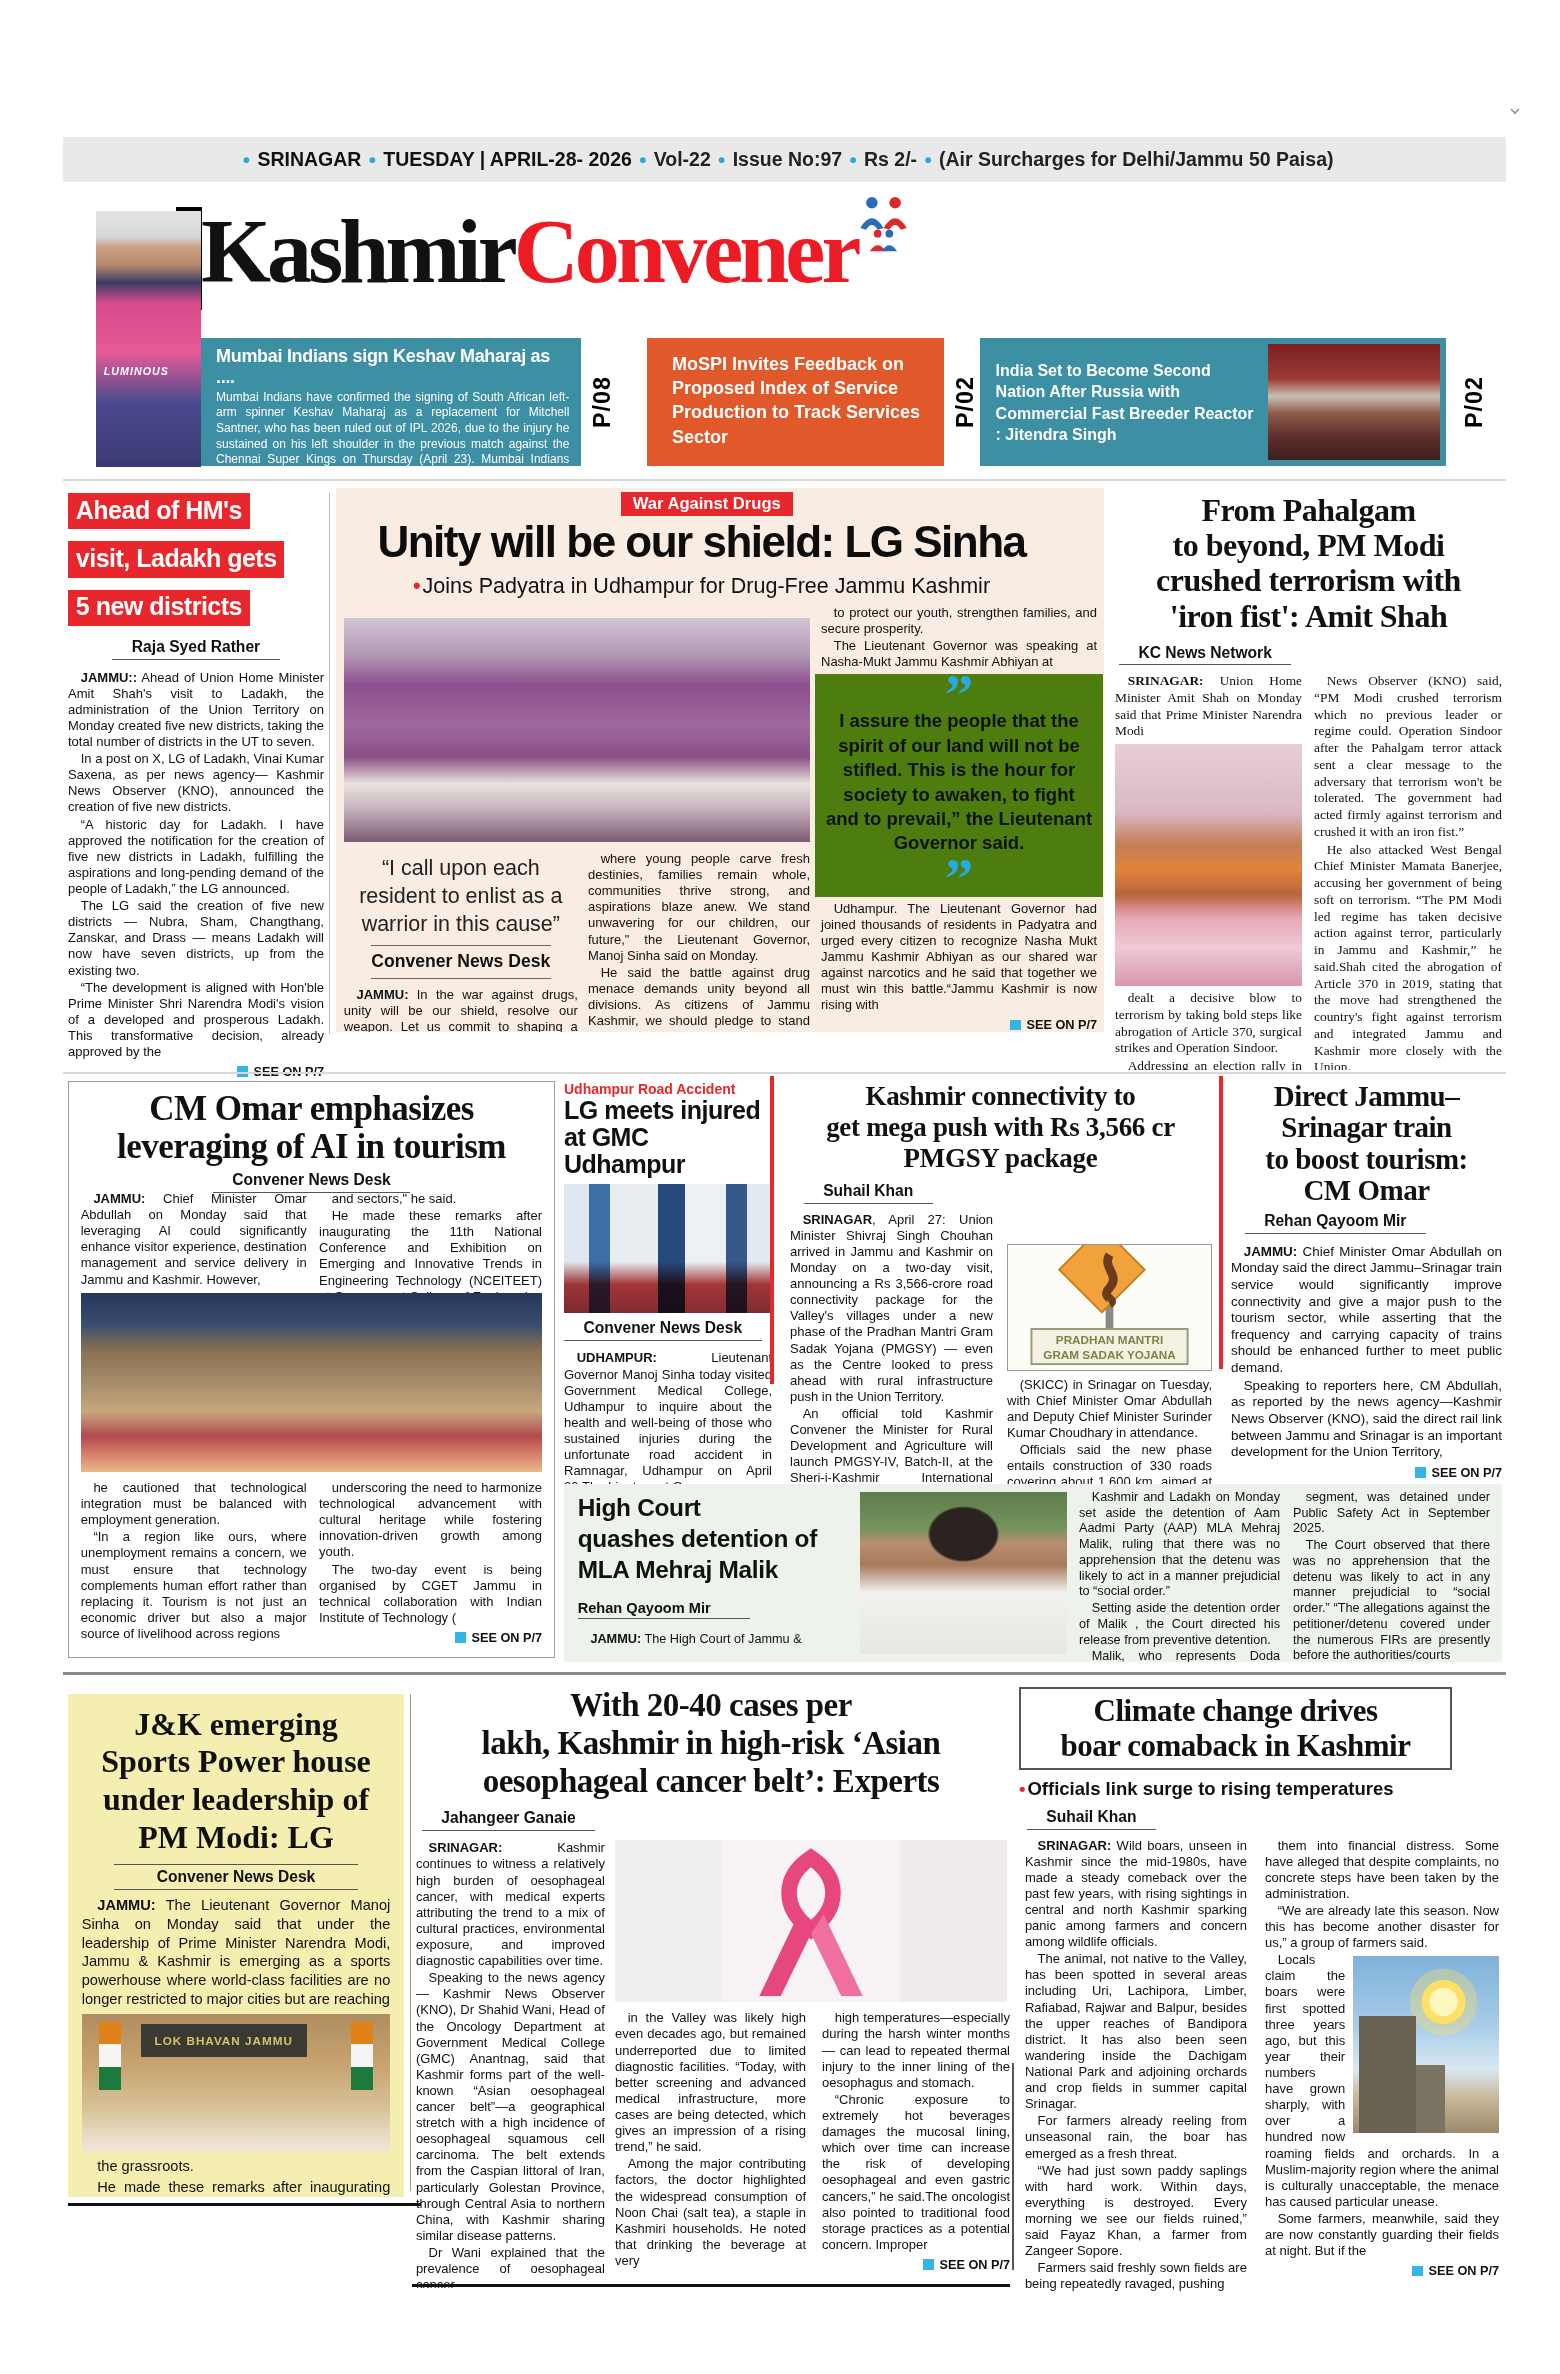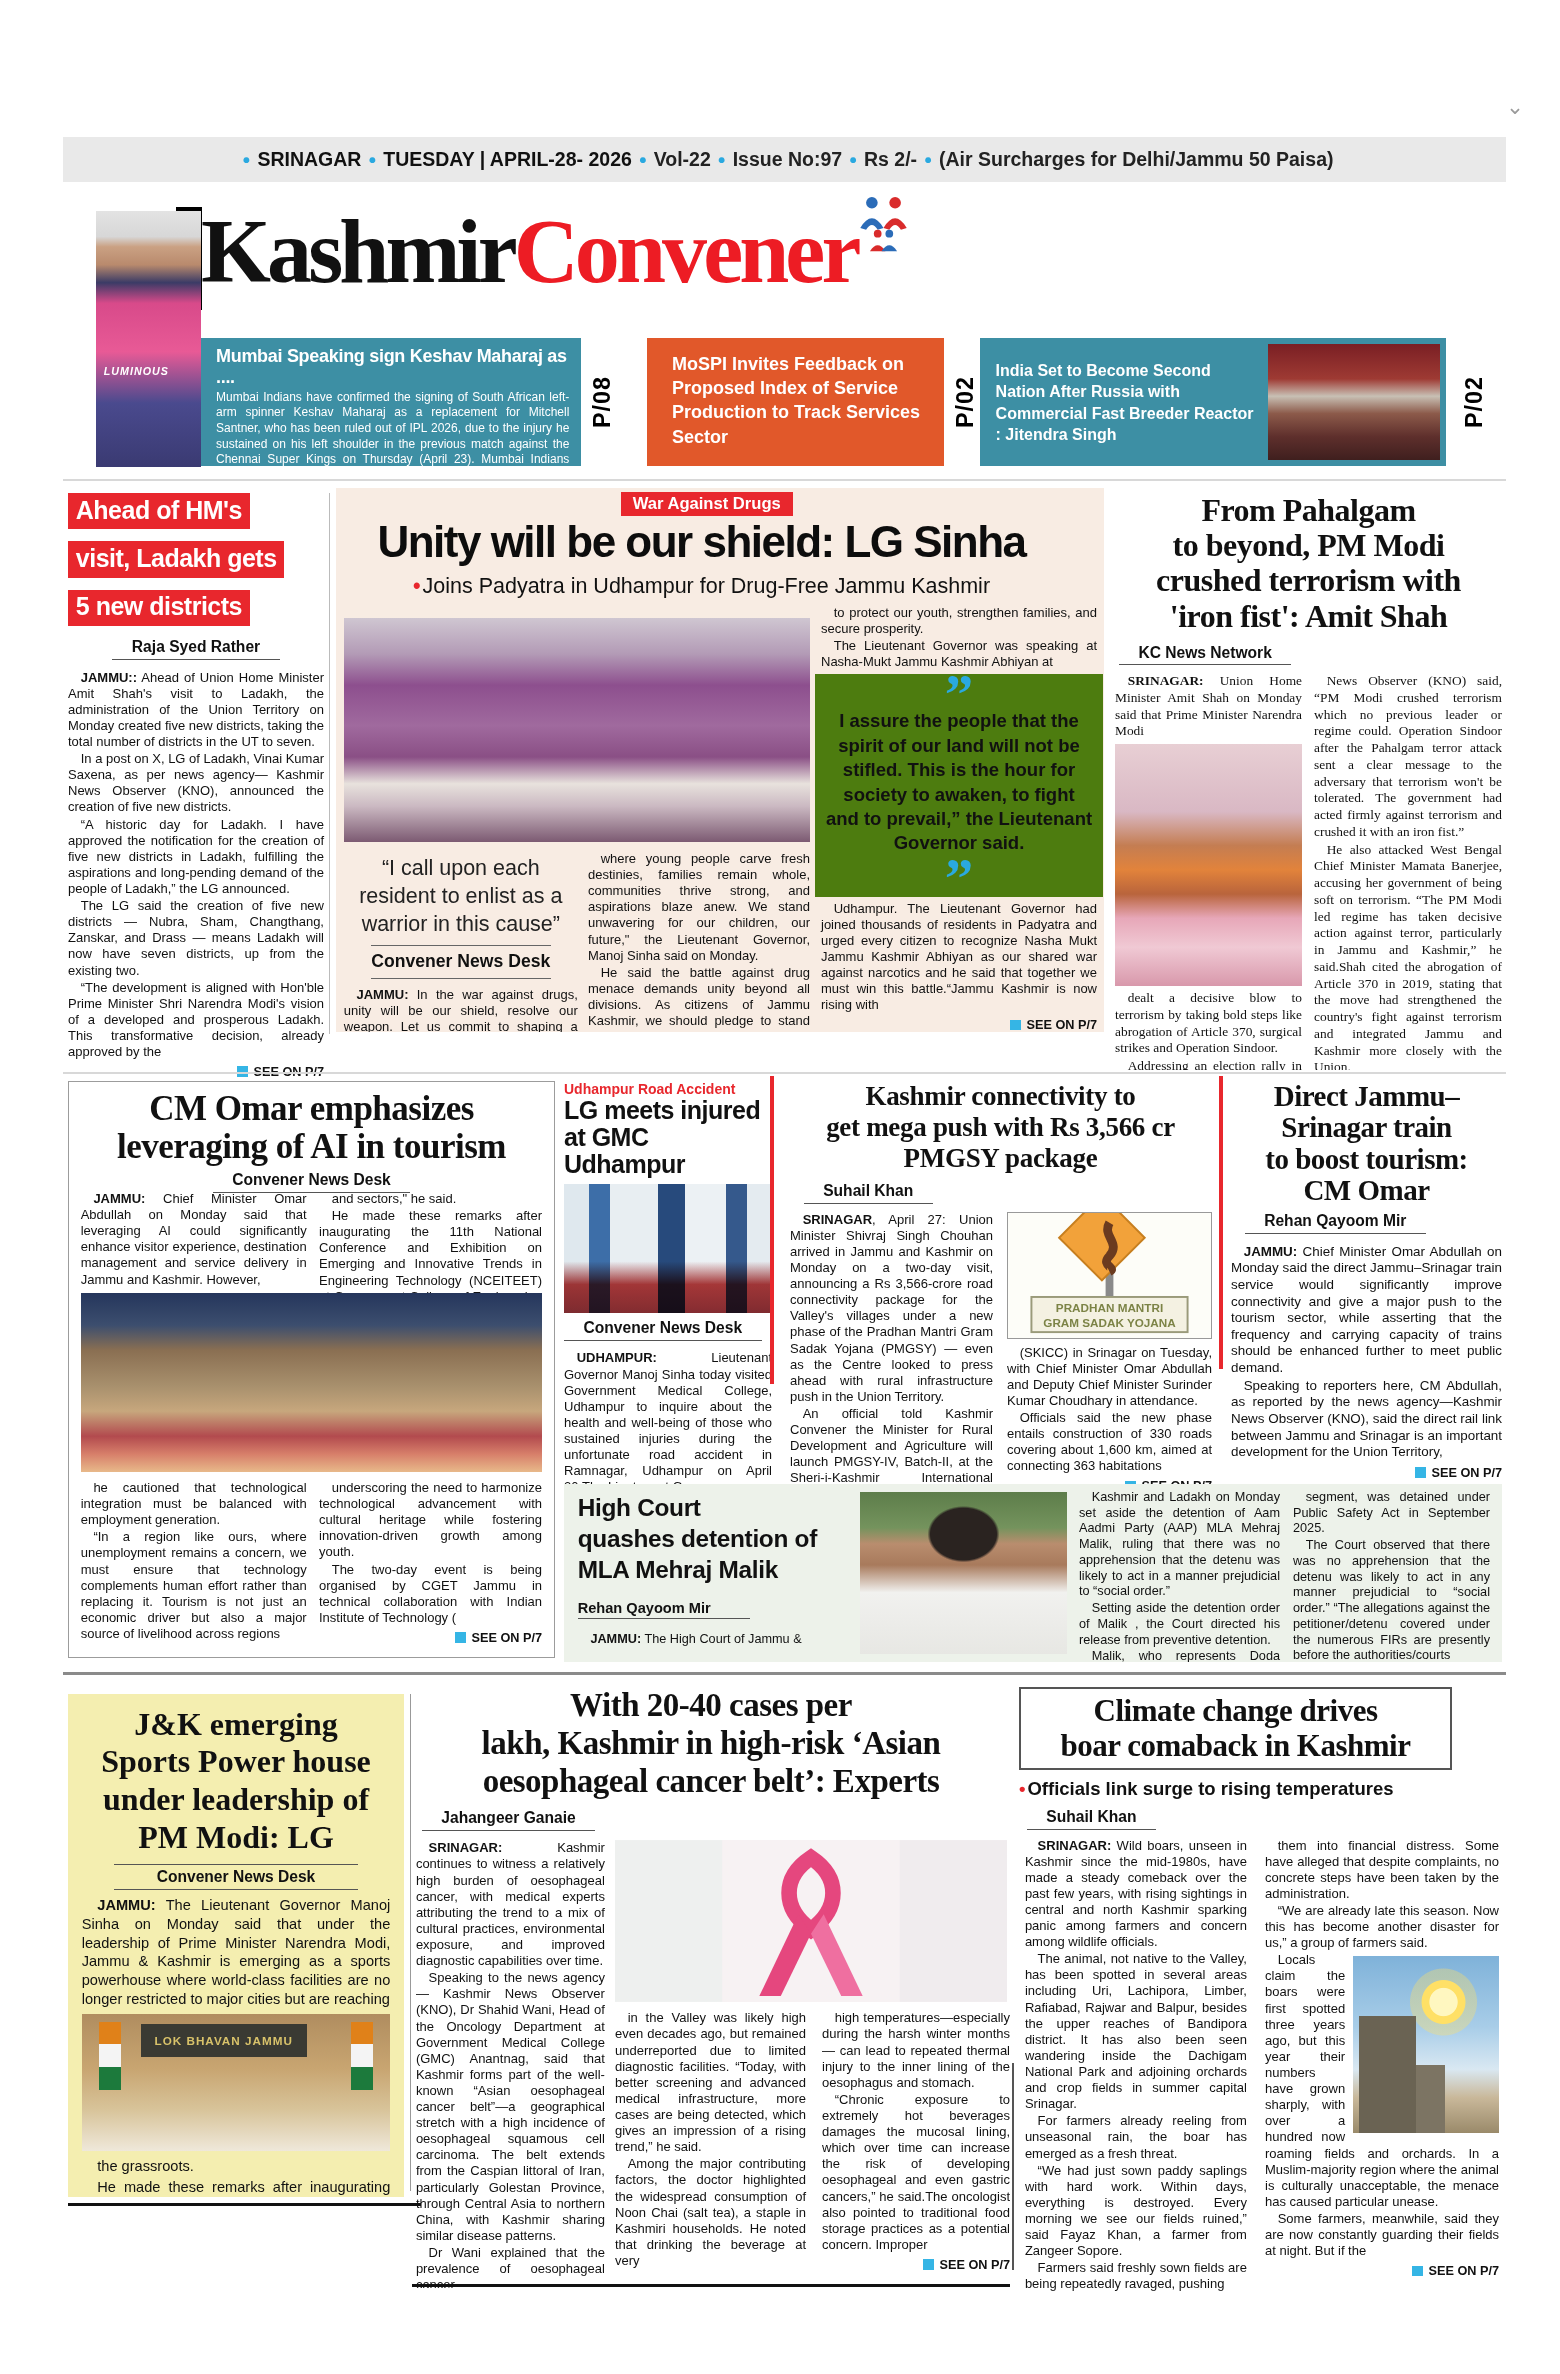--- a/index.html
+++ b/index.html
@@ -121,21 +121,21 @@
   .redline{background:#e8272d;}
 
   
   .pmgsy{left:790px;top:1081px;width:421px;}
   .pmgsy .hl{font-family:"Liberation Serif",serif;font-weight:bold;font-size:27px;line-height:1.15;
              text-align:center;letter-spacing:-0.3px;}
   .pmgsy .byc{margin:7.8px 0 0 13.7px;}
   .pmgsy .cols{position:relative;margin-top:7.8px;}
   .pmcol1{position:absolute;left:0;top:0;width:203px;}
   .pmcol2{position:absolute;left:217px;top:0;width:205px;}
-  .sign{width:203px;height:125px;border:1px solid #999;background:#fdfdf8;position:relative;margin-bottom:5.9px;}
+  .sign{width:203px;height:125px;border:1px solid #999;background:#fdfdf8;position:relative;margin-bottom:5.9px;margin-top:32px;}
 
   
   .train{left:1231px;top:1081px;width:271px;}
   .train .hl{font-family:"Liberation Serif",serif;font-weight:bold;font-size:29px;line-height:1.08;
              text-align:center;letter-spacing:-0.5px;}
   .train .byc{margin:5.9px 0 0 13.7px;}
   .train .bodyc{margin-top:9.8px;}
   .train .bp{font-size:13.4px;}
 
   
@@ -221,21 +221,21 @@
       <path d="M14 58 Q22 46 30 58 Z" fill="#d92b2b"></path>
         <path d="M26 58 Q34 46 42 58 Z" fill="#2b6cb8"></path>
     </svg>
   </div>
 
   <div class="abs player">
       <span>LUMINOUS</span>
     </div>
   <div class="abs pbox pbox1">
     <div class="in">
-      <h3>Mumbai Speaking sign Keshav Maharaj as ....</h3>
+      <h3>Mumbai Indians sign Keshav Maharaj as ....</h3>
       <p>Mumbai Indians have confirmed the signing of South African left-arm spinner Keshav Maharaj as a replacement for Mitchell Santner, who has been ruled out of IPL 2026, due to the injury he sustained on his left shoulder in the previous match against the Chennai Super Kings on Thursday (April 23). Mumbai Indians wish Santner.............</p>
     </div>
   </div>
   <div class="abs vpage" style="left:585px;">P/08</div>
   <div class="abs pbox pbox2">
     <div class="in">MoSPI Invites Feedback on Proposed Index of Service Production to Track Services Sector</div>
   </div>
   <div class="abs vpage" style="left:948px;">P/02</div>
   <div class="abs pbox pbox3">
     <div class="in">India Set to Become Second Nation After Russia with Commercial Fast Breeder Reactor : Jitendra Singh</div>

